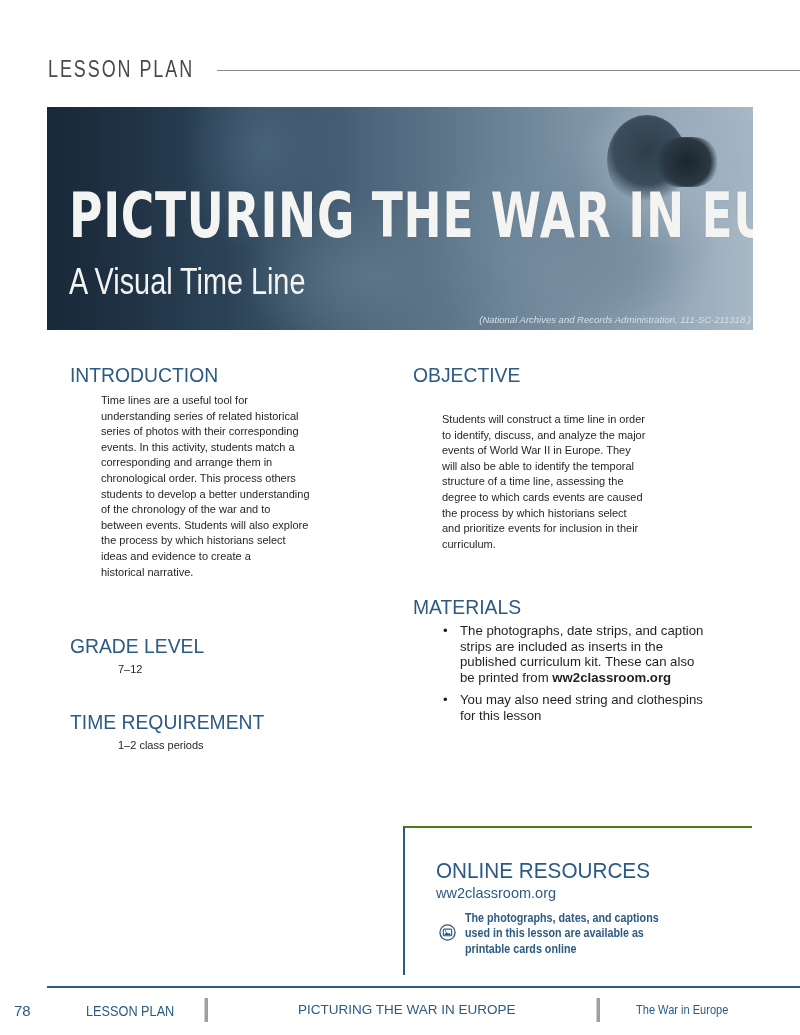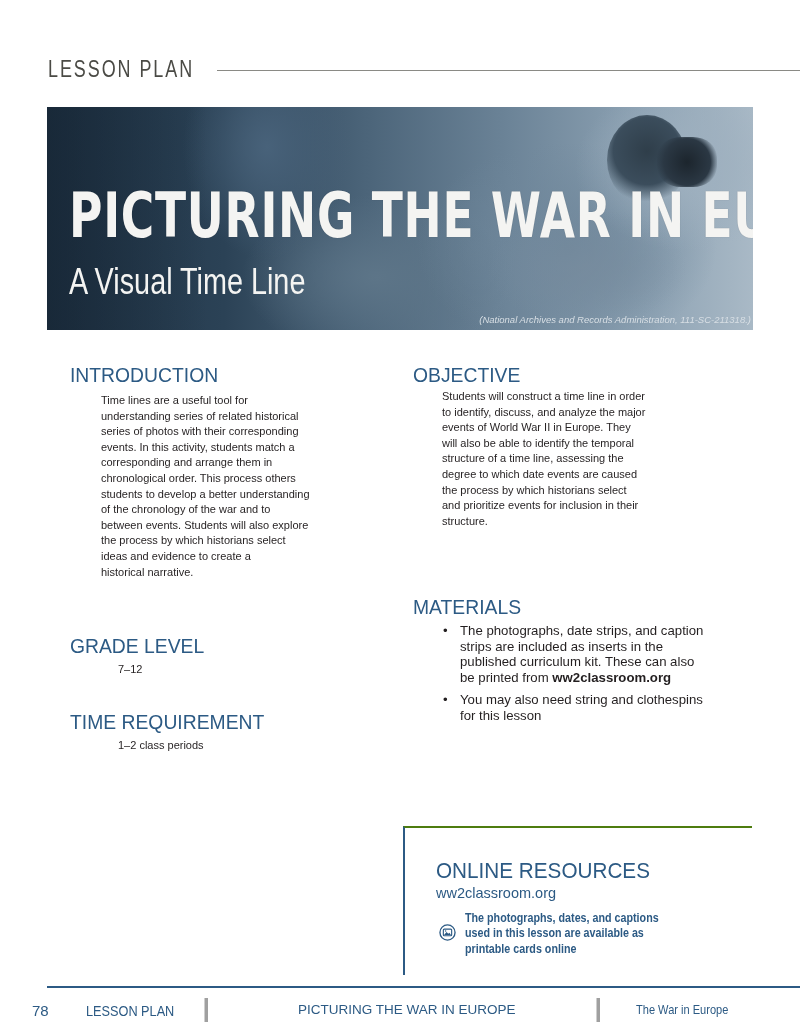--- a/index.html
+++ b/index.html
@@ -97,21 +97,21 @@
   }
   .resources-note {
     position:absolute; left:60px; top:83px;
     font-size:12.2px; line-height:15.4px; font-weight:bold; color:#2c5a84;
     transform:scaleX(0.88); transform-origin:left top;
   }
   .resources-note .line { display:block; white-space:nowrap; }
 
   .footer-rule { position:absolute; left:47px; right:0; top:986px; height:2px; background:#2c5a84; }
   .footer-item { position:absolute; top:1003px; font-size:14px; white-space:nowrap; line-height:1; }
-  .footer-page { left:32px; color:#2c5a84; font-size:15px; }
+  .footer-page { left:14px; color:#2c5a84; font-size:15px; }
   .footer-section { left:86px; color:#2c5a84; font-size:15.5px; transform:scaleX(0.82); transform-origin:left top; }
   .footer-divider { position:absolute; top:998px; width:3px; height:24px; background:#a0a0a0; border-left:1px solid #cfcfcf; }
   .footer-title { left:298px; color:#2c5a84; font-size:13.5px; }
   .footer-book { left:636px; color:#2c5a84; font-size:13px; transform:scaleX(0.85); transform-origin:left top; }
 </style>
 </head>
 <body>
 
 <div class="top-header">
   <span class="label">LESSON PLAN</span>
@@ -144,30 +144,30 @@
   <span class="line">historical narrative.</span>
 </div>
 
 <div class="section-title" style="left:70px; top:635px;">GRADE LEVEL</div>
 <div class="body-text" style="left:118px; top:662px;">7–12</div>
 
 <div class="section-title" style="left:70px; top:711px;">TIME REQUIREMENT</div>
 <div class="body-text" style="left:118px; top:738px;">1–2 class periods</div>
 
 <div class="section-title" style="left:413px; top:364px;">OBJECTIVE</div>
-<div class="body-text" style="left:442px; top:389px;">
+<div class="body-text" style="left:442px; top:412px;">
   <span class="line">Students will construct a time line in order</span>
   <span class="line">to identify, discuss, and analyze the major</span>
   <span class="line">events of World War II in Europe. They</span>
   <span class="line">will also be able to identify the temporal</span>
   <span class="line">structure of a time line, assessing the</span>
-  <span class="line">degree to which date events are caused</span>
+  <span class="line">degree to which cards events are caused</span>
   <span class="line">the process by which historians select</span>
   <span class="line">and prioritize events for inclusion in their</span>
-  <span class="line">structure.</span>
+  <span class="line">curriculum.</span>
 </div>
 
 <div class="section-title" style="left:413px; top:596px;">MATERIALS</div>
 <ul class="materials-list">
   <li>
     <span class="bullet">•</span>
     <span class="line">The photographs, date strips, and caption</span>
     <span class="line">strips are included as inserts in the</span>
     <span class="line">published curriculum kit. These can also</span>
     <span class="line"><span>be printed from </span><b>ww2classroom.org</b></span>

